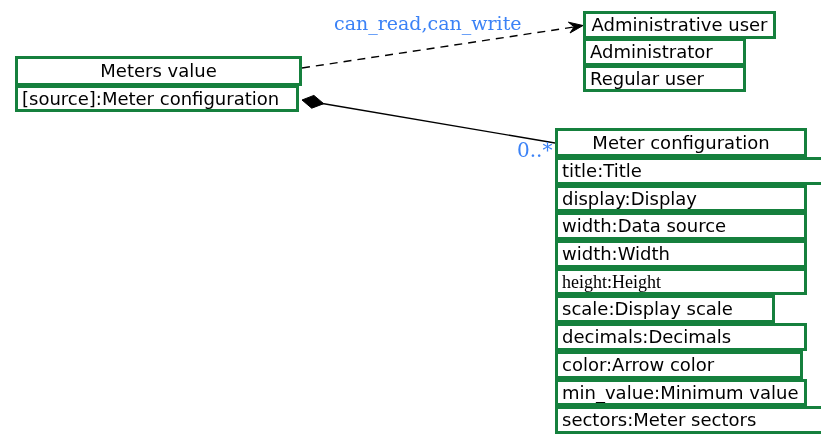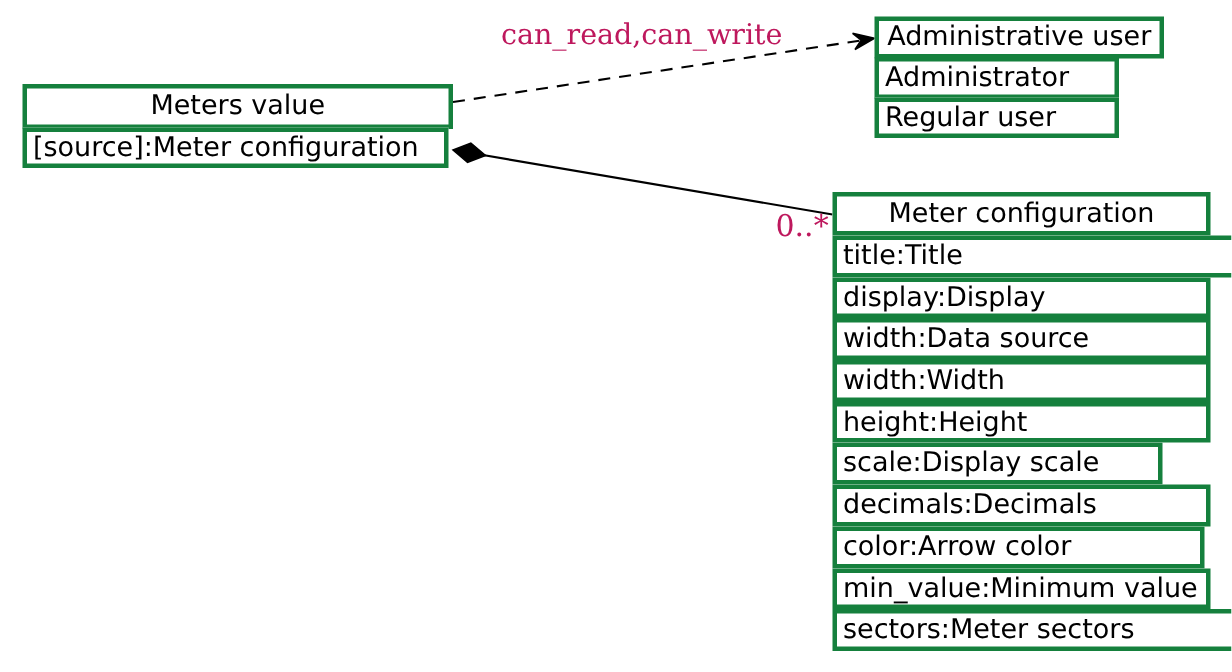--- a/index.html
+++ b/index.html
@@ -28,21 +28,21 @@
   .cell.header {
     justify-content: center;
     padding-left: 0;
   }
   .edge-label {
     position: absolute;
     font-family: "DejaVu Serif", serif;
     font-size: 19px;
     line-height: 1.15;
     white-space: nowrap;
-    color: #be185d;
+    color: #3b82f6;
   }
   #edges {
     position: absolute;
     left: 0; top: 0;
     width: 821px; height: 448px;
   }
 </style>
 </head>
 <body>
 
@@ -70,21 +70,21 @@
     <div class="cell" style="left:583px; top:38px; width:163px; height:28px;">Administrator</div>
     <div class="cell" style="left:583px; top:65px; width:163px; height:27px;">Regular user</div>
   </div>
 
   <div>
     <div class="cell header" style="left:555px; top:128px; width:252px; height:29px;">Meter configuration</div>
     <div class="cell" style="left:555px; top:157px; width:303px; height:28px;">title:Title</div>
     <div class="cell" style="left:555px; top:185px; width:252px; height:27px;">display:Display</div>
     <div class="cell" style="left:555px; top:212px; width:252px; height:28px;">width:Data source</div>
     <div class="cell" style="left:555px; top:240px; width:252px; height:28px;">width:Width</div>
-    <div class="cell" style="left:555px; top:268px; width:252px; height:27px;">height:Height</div>
+    <div class="cell" style="left:555px; top:268px; width:252px; height:27px;font-family:Liberation Serif, serif;">height:Height</div>
     <div class="cell" style="left:555px; top:295px; width:220px; height:28px;">scale:Display scale</div>
     <div class="cell" style="left:555px; top:323px; width:252px; height:28px;">decimals:Decimals</div>
     <div class="cell" style="left:555px; top:351px; width:248px; height:28px;">color:Arrow color</div>
     <div class="cell" style="left:555px; top:379px; width:252px; height:27px;">min_value:Minimum value</div>
     <div class="cell" style="left:555px; top:406px; width:304px; height:28px;">sectors:Meter sectors</div>
   </div>
 
 </div>
 
 </body></html>

